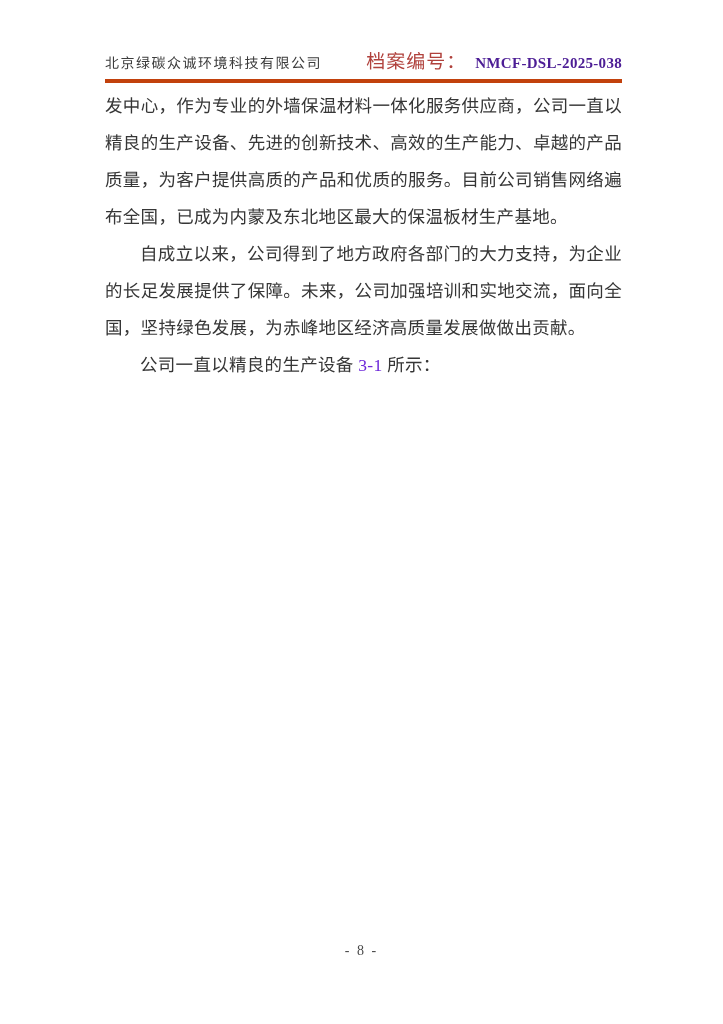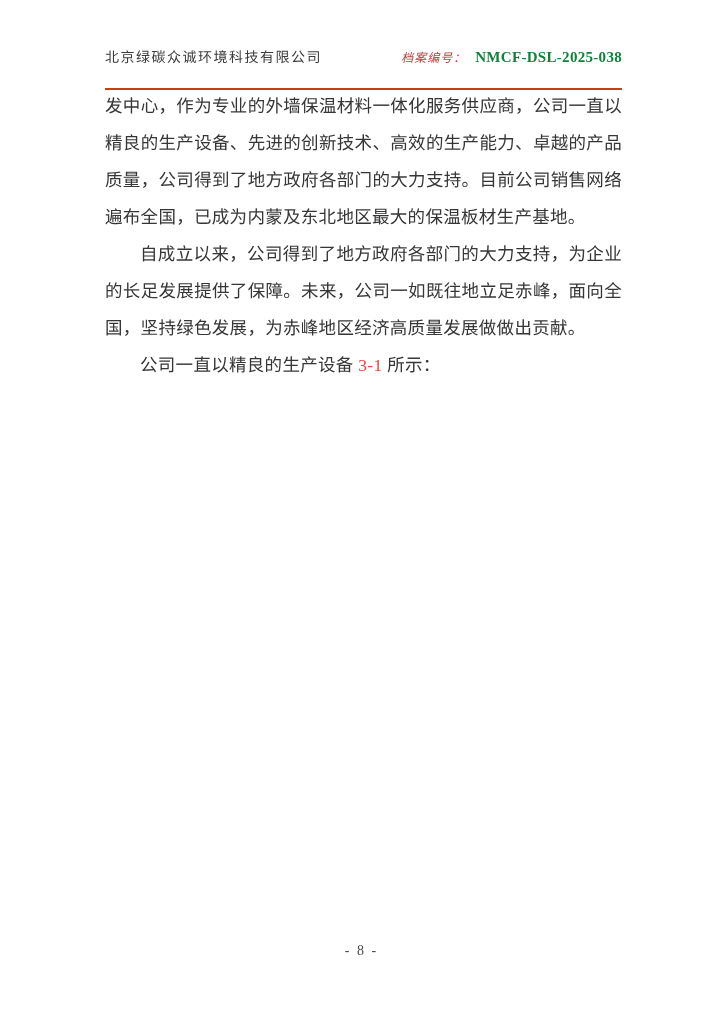--- a/index.html
+++ b/index.html
@@ -18,42 +18,41 @@
   }
   
   .header {
     position: absolute;
     left: 105px;
     top: 46px;
     width: 517px;
     display: flex;
     justify-content: space-between;
     align-items: baseline;
-    border-bottom: 2px solid #c2410c;
-    padding-bottom: 22px;
+    border-bottom: 4px solid #c2410c;
+    padding-bottom: 6px;
   }
   .header .company {
     font-size: 14px;
     letter-spacing: 1.5px;
     color: #3c3c3c;
     white-space: nowrap;
   }
   .header .archive {
     white-space: nowrap;
   }
   .header .archive-label {
-    font-size: 12px;
+    font-size: 19px;
     letter-spacing: 1px;
     color: #b0413c;
-    font-style: italic;
   }
   .header .archive-number {
     font-size: 15px;
     font-weight: bold;
-    color: #15803d;
+    color: #4c1d95;
     margin-left: 9px;
     letter-spacing: 0.3px;
   }
   
   .doc-body {
     position: absolute;
     left: 105px;
     top: 88px;
     width: 517px;
   }
@@ -62,21 +61,21 @@
     font-size: 17.5px;
     line-height: 37px;
     letter-spacing: 0.3px;
     text-align: justify;
     color: #363636;
   }
   .para.indent {
     text-indent: 2em;
   }
   .fig-ref {
-    color: #ef4444;
+    color: #6d28d9;
     cursor: pointer;
   }
   
   .footer {
     position: absolute;
     left: 0;
     top: 941px;
     width: 723px;
     text-align: center;
   }
@@ -92,22 +91,22 @@
 <div class="page">
 
   <div class="header">
     <span class="company">北京绿碳众诚环境科技有限公司</span>
     <span class="archive">
       <span class="archive-label">档案编号：</span><span class="archive-number">NMCF-DSL-2025-038</span>
     </span>
   </div>
 
   <div class="doc-body">
-    <p class="para">发中心，作为专业的外墙保温材料一体化服务供应商，公司一直以精良的生产设备、先进的创新技术、高效的生产能力、卓越的产品质量，公司得到了地方政府各部门的大力支持。目前公司销售网络遍布全国，已成为内蒙及东北地区最大的保温板材生产基地。</p>
-    <p class="para indent">自成立以来，公司得到了地方政府各部门的大力支持，为企业的长足发展提供了保障。未来，公司一如既往地立足赤峰，面向全国，坚持绿色发展，为赤峰地区经济高质量发展做做出贡献。</p>
+    <p class="para">发中心，作为专业的外墙保温材料一体化服务供应商，公司一直以精良的生产设备、先进的创新技术、高效的生产能力、卓越的产品质量，为客户提供高质的产品和优质的服务。目前公司销售网络遍布全国，已成为内蒙及东北地区最大的保温板材生产基地。</p>
+    <p class="para indent">自成立以来，公司得到了地方政府各部门的大力支持，为企业的长足发展提供了保障。未来，公司加强培训和实地交流，面向全国，坚持绿色发展，为赤峰地区经济高质量发展做做出贡献。</p>
     <p class="para indent">
       <span>公司一直以精良的生产设备 </span><span class="fig-ref">3-1</span><span> 所示：</span>
     </p>
   </div>
 
   <div class="footer">
     <span class="page-number">- 8 -</span>
   </div>
 
 </div>

